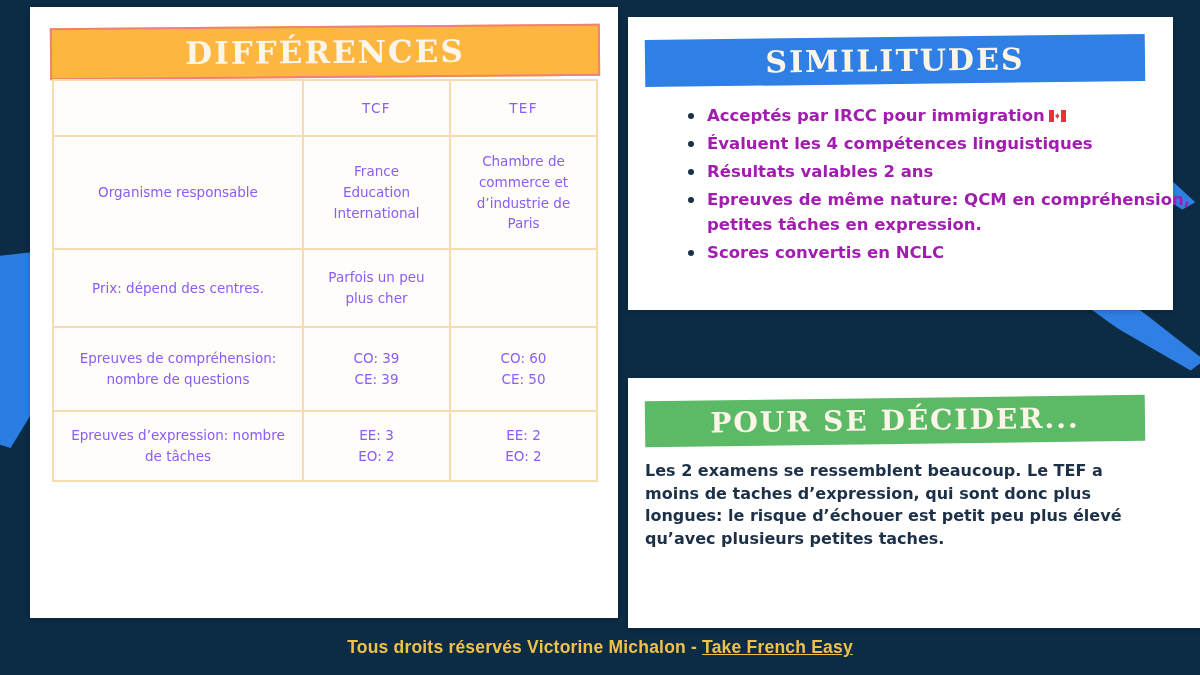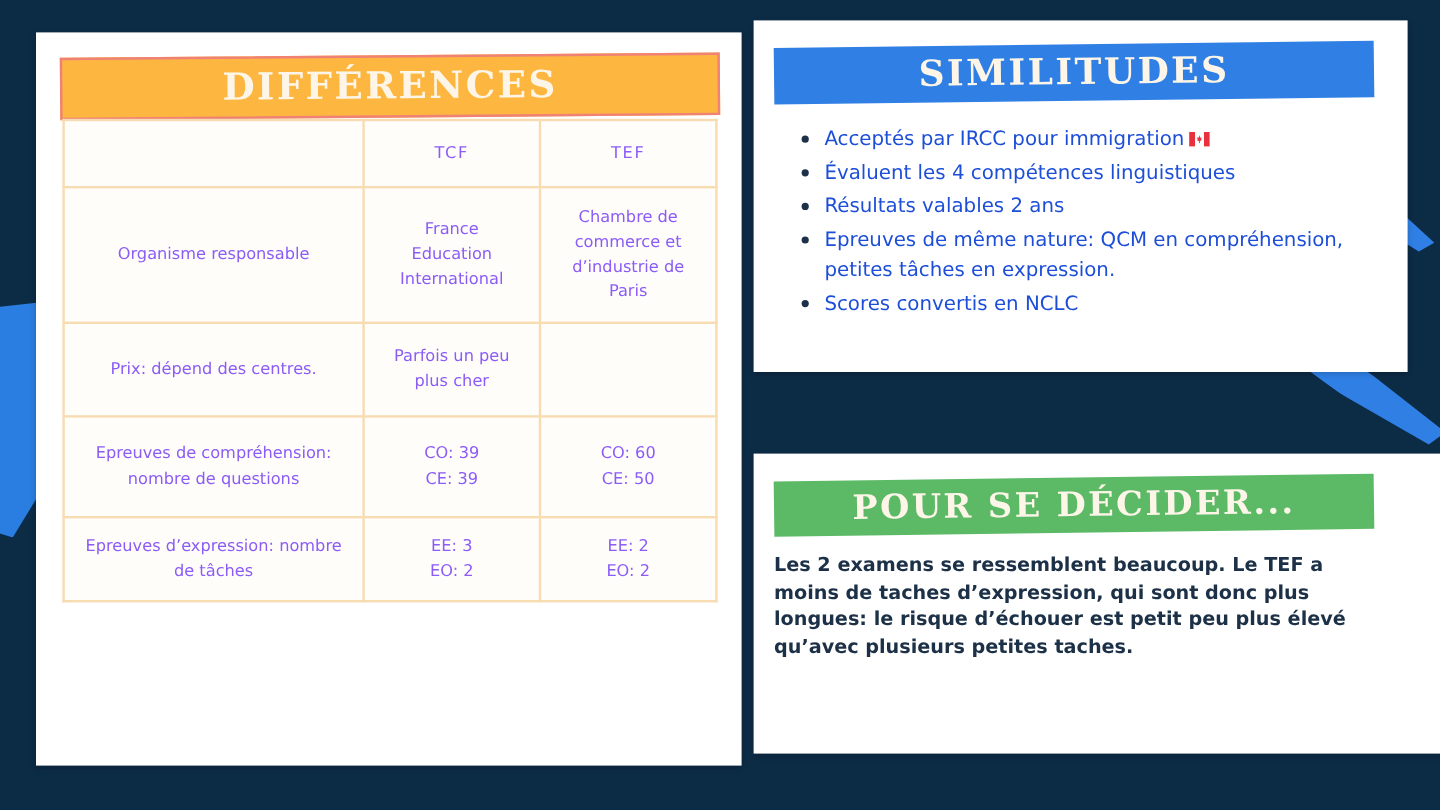--- a/index.html
+++ b/index.html
@@ -46,21 +46,21 @@
     clip-path: polygon(10% 4%, 66% 0%, 100% 14%, 100% 88%, 58% 100%, 6% 90%, 0% 42%);
   }
 
   
   .card {
     position: absolute;
     background: #ffffff;
     box-shadow: 0 2px 5px rgba(0,0,0,0.18);
   }
   #card-differences {
-    left: 30px; top: 27px;
+    left: 30px; top: 7px;
     width: 588px; height: 611px;
   }
   #card-similitudes {
     left: 628px; top: 17px;
     width: 545px; height: 293px;
   }
   #card-decider {
     left: 628px; top: 378px;
     width: 620px; height: 250px;
   }
@@ -142,30 +142,30 @@
   .row-h-1 { height: 113px; }
   .row-h-2 { height: 78px; }
   .row-h-3 { height: 55px; }
   .row-h-4 { height: 84px; }
   .row-h-5 { height: 70px; }
   .cell-line { display: block; }
 
   
   #similitudes-list {
     position: absolute;
-    left: 24px; top: 86px;
+    left: 44px; top: 86px;
     width: 490px;
     margin: 0;
     padding: 0 0 0 35px;
     list-style: none;
-    color: #1d4ed8;
+    color: #a21caf;
     font-family: "DejaVu Sans", sans-serif;
     font-size: 16.5px;
     line-height: 1.52;
-    font-weight: normal;
+    font-weight: bold;
   }
   #similitudes-list li {
     position: relative;
     margin-bottom: 3px;
   }
   #similitudes-list li::before {
     content: "";
     position: absolute;
     left: -19px; top: 10px;
     width: 6px; height: 6px;
@@ -314,14 +314,17 @@
 
   <div class="card" id="card-decider">
     <div class="banner" id="banner-decider">
       <span class="banner-text">Pour se décider...</span>
     </div>
     <div id="decider-body">
       <p> Les 2 examens se ressemblent beaucoup. Le TEF a moins de taches d’expression, qui sont donc plus longues: le risque d’échouer est petit peu plus élevé qu’avec plusieurs petites taches.</p>
     </div>
   </div>
 
+  <div id="footer">
+    <span>Tous droits réservés Victorine Michalon - </span><span id="footer-link">Take French Easy</span>
+  </div>
 
 </div>
 
 </body></html>

